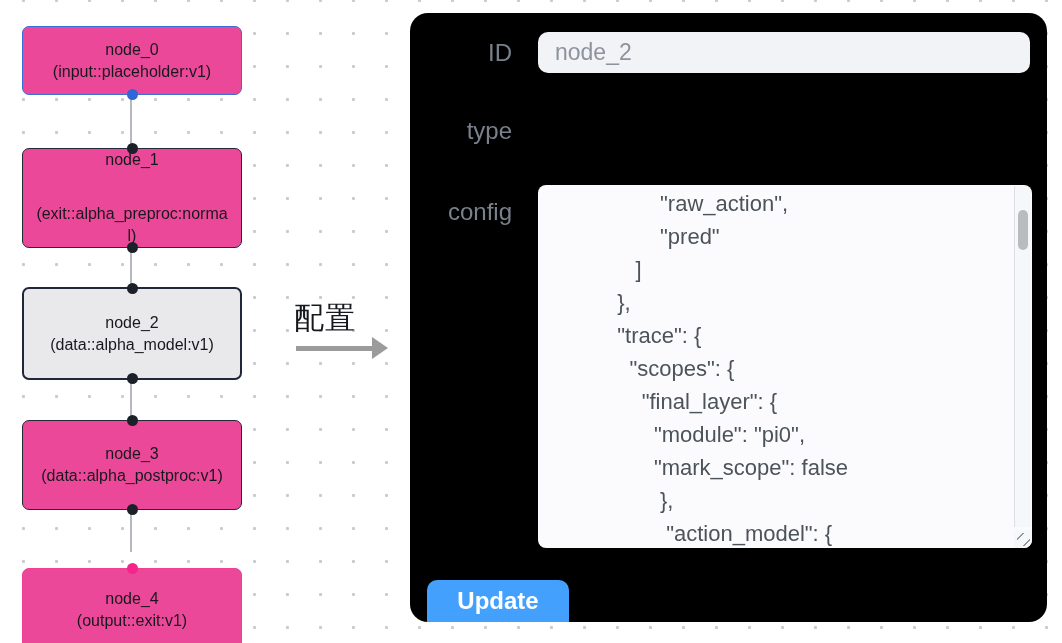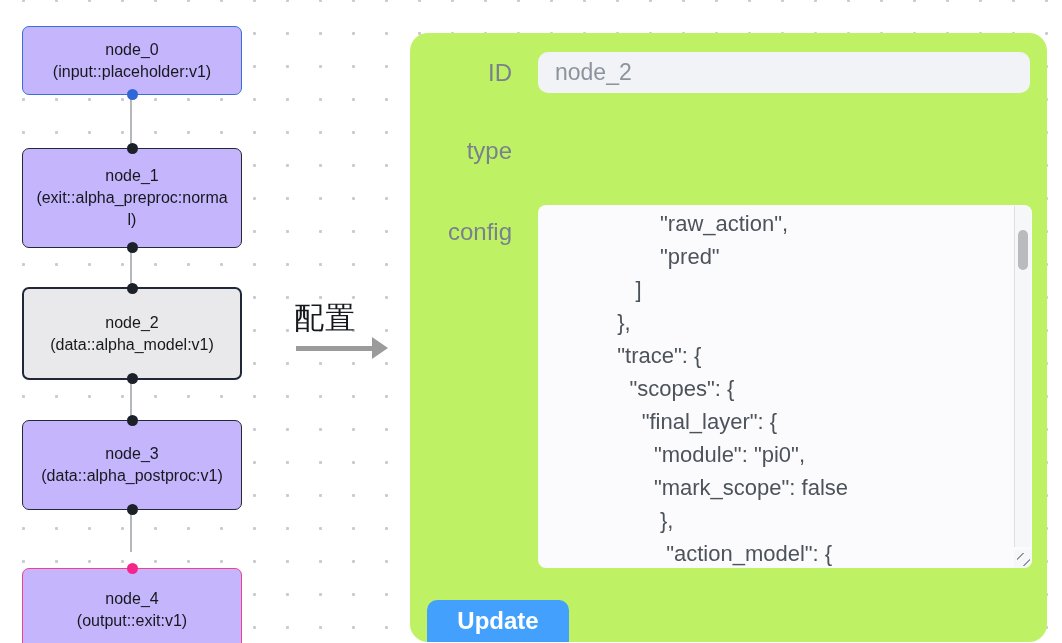--- a/index.html
+++ b/index.html
@@ -9,27 +9,27 @@
     background-color:#ffffff;
     background-image: radial-gradient(circle, #c9cbd1 1.3px, rgba(0,0,0,0) 1.8px);
     background-size: 33px 33px;
     background-position: 7px 17px;
     position:relative;
   }
 
   
   .node {
     position:absolute; left:22px; width:220px;
-    background:#c4b5fd; border:1.5px solid #232936; border-radius:7px;
+    background:#ec4899; border:1.5px solid #232936; border-radius:7px;
     display:flex; flex-direction:column; align-items:center; justify-content:center;
     text-align:center; color:#17181c; font-size:16px; line-height:22px;
     padding:0 9px; word-break:break-all;
   }
   .node--n0 { top:26px;  height:69px;  border-color:#3a6fd8; }
-  .node--n1 { top:148px; height:100px; }
+  .node--n1 { top:148px; height:100px;justify-content:space-between; }
   .node--n2 { top:287px; height:93px;  background:#e9e9ec; border-width:2px; border-color:#20273a; }
   .node--n3 { top:420px; height:90px; }
   .node--n4 { top:552px; height:84px;  border-color:#f23e93;margin-top:16px; }
 
   .port {
     position:absolute; left:50%; width:11px; height:11px; margin-left:-5.5px;
     border-radius:50%; background:#1b2029;
   }
   .port--top { top:-6px; } .port--bottom { bottom:-6px; }
   .node--n0 .port { background:#2f66d8; }
@@ -51,21 +51,21 @@
   .arrow-shaft { position:absolute; left:296px; top:346px; width:76px; height:5px; background:#9b9b9b; }
   .arrow-head  {
     position:absolute; left:372px; top:337px; width:0; height:0;
     border-top:11.5px solid rgba(0,0,0,0); border-bottom:11.5px solid rgba(0,0,0,0);
     border-left:16px solid #9b9b9b;
   }
 
   
   .panel {
     position:absolute; left:410px; top:13px; width:637px; height:609px;
-    background:#bef264; border-radius:18px; overflow:hidden;margin-top:20px;
+    background:#000000; border-radius:18px; overflow:hidden;
   }
   .field-label {
     position:absolute; left:0; width:102px; text-align:right;
     color:#79818d; font-size:24px;
   }
   .label-id     { top:26px; }
   .label-type   { top:104px; }
   .label-config { top:185px; }
 
   .text-input {

